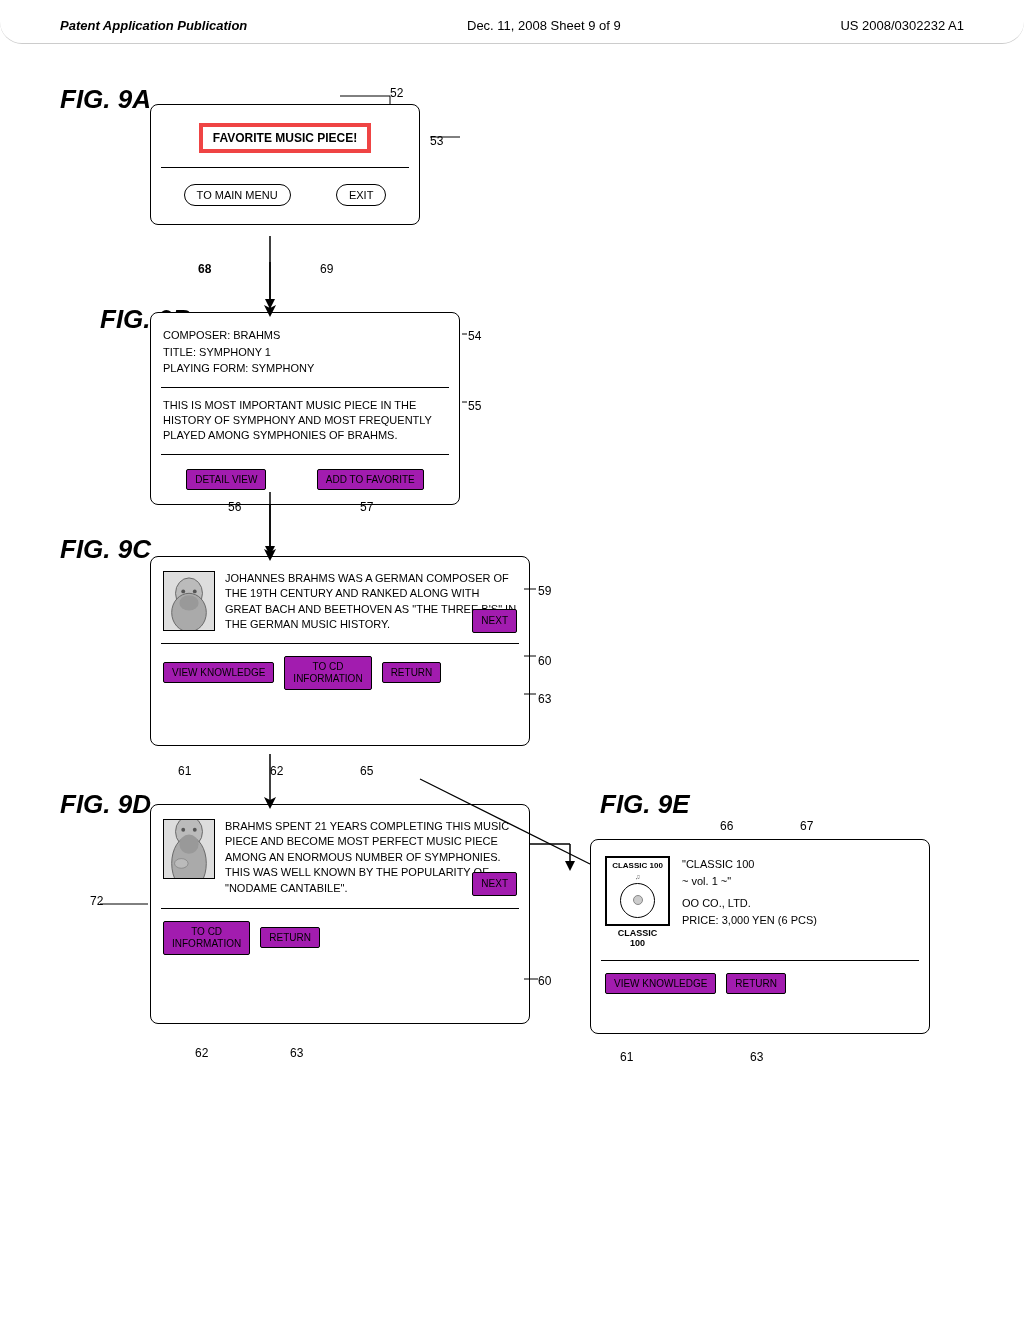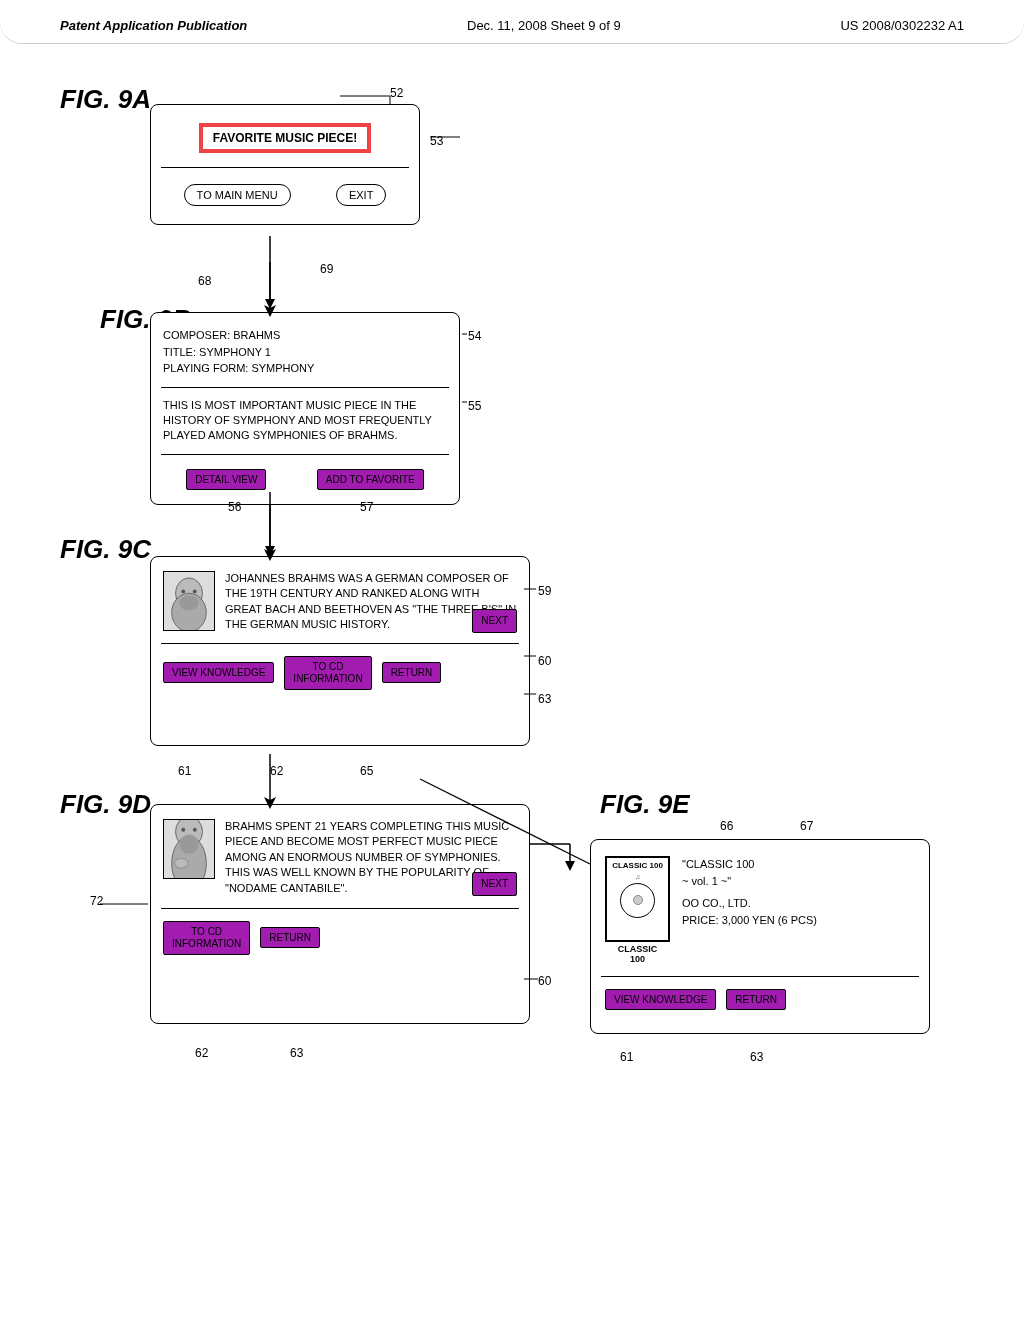--- a/index.html
+++ b/index.html
@@ -157,21 +157,21 @@
         <span>TO MAIN MENU</span>
       </div>
       <div class="rounded-btn">
         <span>EXIT</span>
       </div>
     </div>
   </div>
 
   <div class="ref-num" style="left:430px; top:90px;">53</div>
 
-  <div class="ref-num" style="left:198px; top:230px;">68</div>
+  <div class="ref-num" style="left:198px; top:218px;font-weight:bold;">68</div>
   <div class="ref-num" style="left:320px; top:218px;">69</div>
 
   <div class="fig-label" style="left:60px; top:260px;margin-left:40px;">
     <span>FIG. 9B</span>
   </div>
 
   <div class="diagram-box" style="left:150px; top:268px; width:310px; min-height:175px;">
 
     <div style="font-size:11px; line-height:1.5; padding:4px 2px;">
       <div>COMPOSER: BRAHMS</div>
@@ -302,21 +302,21 @@
   </div>
 
   <div class="ref-num" style="left:680px; top:775px;margin-left:40px;">66</div>
   <div class="ref-num" style="left:800px; top:775px;">67</div>
 
   <div class="diagram-box" style="left:590px; top:795px; width:340px; min-height:195px;">
 
     <div style="display:flex; gap:12px; padding:6px 4px 6px 4px; align-items:flex-start;">
 
       <div style="display:flex; flex-direction:column; align-items:center;">
-        <div style="border:2px solid #000; width:65px; height:86px; display:flex; flex-direction:column; align-items:center; justify-content:flex-start; padding:3px;">
+        <div style="border:2px solid #000; width:65px; height:70px; display:flex; flex-direction:column; align-items:center; justify-content:flex-start; padding:3px;">
           <div style="font-size:8px; font-weight:bold; text-align:center; line-height:1.2;">CLASSIC 100</div>
           <div style="font-size:7px; color:#555; margin-top:2px;">♫</div>
           <div style="border: 1px solid #000; border-radius:50%; width:35px; height:35px; margin-top:3px; display:flex; align-items:center; justify-content:center;">
             <div style="border-radius:50%; width:10px; height:10px; background:#ccc; border:1px solid #888;"></div>
           </div>
         </div>
         <div style="font-size:9px; font-weight:bold; margin-top:2px; text-align:center;">CLASSIC<br>100</div>
       </div>
 
       <div style="flex:1; font-size:11px; line-height:1.5;">

